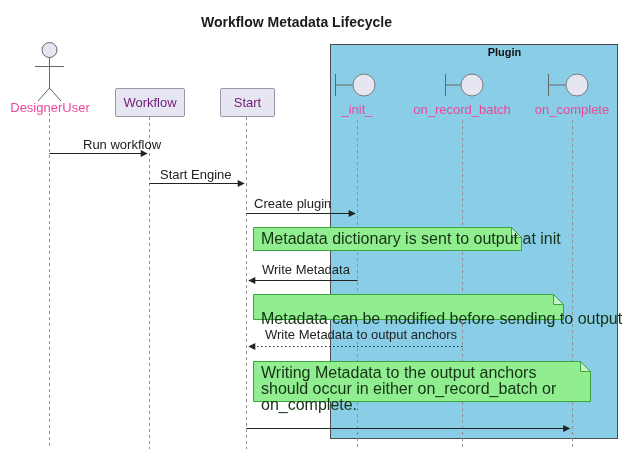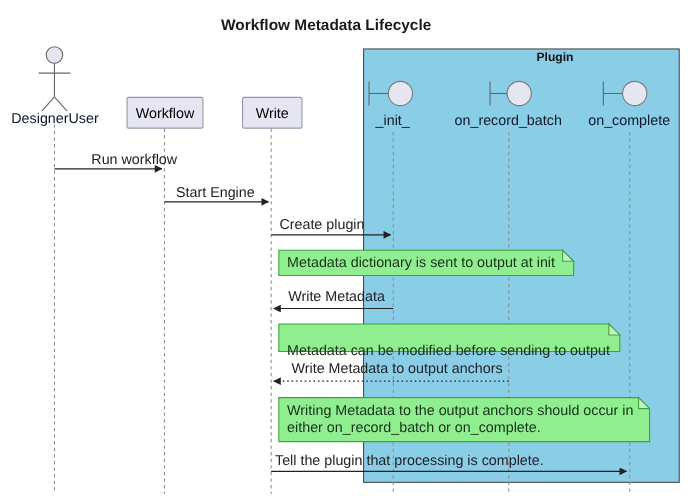--- a/index.html
+++ b/index.html
@@ -9,28 +9,28 @@
   }
   .overlay{position:absolute;left:0;top:0;z-index:1;}
   .txt{position:absolute;z-index:2;color:#222;font-size:13px;white-space:nowrap;line-height:15px;}
   .title{
     position:absolute;z-index:2;left:0;top:14px;width:593px;text-align:center;
     font-weight:bold;font-size:14px;color:#1a1a1a;
   }
   .pbox{
     position:absolute;z-index:2;box-sizing:border-box;
     background:#e6e6f3;border:1px solid #9797a8;border-radius:2px;
-    font-size:13px;color:#000000;text-align:center;line-height:27px;height:29px;
+    font-size:13px;color:#701a75;text-align:center;line-height:27px;height:29px;
   }
-  .lifelabel{position:absolute;z-index:2;font-size:13px;color:#0f172a;text-align:center;white-space:nowrap;}
+  .lifelabel{position:absolute;z-index:2;font-size:13px;color:#ec4899;text-align:center;white-space:nowrap;}
   .plugin-title{
     position:absolute;z-index:2;left:336px;top:46px;width:337px;text-align:center;
     font-weight:bold;font-size:11px;color:#111;
   }
-  .notetxt{position:absolute;z-index:2;font-size:13px;color:#143214;line-height:16px;}
+  .notetxt{position:absolute;z-index:2;font-size:16px;color:#143214;line-height:16px;}
 </style>
 </head>
 <body>
 
 <div class="canvas">
 
   <svg class="overlay" width="627" height="453" viewBox="0 0 627 453">
     <defs>
       <marker id="arrow" viewBox="0 0 10 10" refX="9" refY="5" markerWidth="9" markerHeight="7" orient="auto">
         <path d="M0,0 L10,5 L0,10 z" fill="#222"></path>
@@ -88,31 +88,30 @@
       <path d="M553.5,294.5 L553.5,304.5 L563.5,304.5 Z" fill="#c4f4c4"></path>
       <path d="M253.5,361.5 L580.5,361.5 L590.5,371.5 L590.5,401.5 L253.5,401.5 Z" fill="#90EE90"></path>
       <path d="M580.5,361.5 L580.5,371.5 L590.5,371.5 Z" fill="#c4f4c4"></path>
     </g>
   </svg>
 
   <div class="title">Workflow Metadata Lifecycle</div>
 
   <div class="lifelabel" style="left:4px;top:100px;width:92px;">DesignerUser</div>
   <div class="pbox" style="left:115px;top:88px;width:70px;">Workflow</div>
-  <div class="pbox" style="left:220px;top:88px;width:55px;">Write</div>
+  <div class="pbox" style="left:220px;top:88px;width:55px;">Start</div>
 
   <div class="plugin-title">Plugin</div>
   <div class="lifelabel" style="left:317px;top:102px;width:80px;">_init_</div>
   <div class="lifelabel" style="left:402px;top:102px;width:120px;text-align:center;">on_record_batch</div>
   <div class="lifelabel" style="left:528px;top:102px;width:88px;">on_complete</div>
 
   <div class="txt" style="left:56px;top:137px;margin-left:27px;">Run workflow</div>
   <div class="txt" style="left:160px;top:167px;">Start Engine</div>
   <div class="txt" style="left:254px;top:196px;">Create plugin</div>
   <div class="txt" style="left:262px;top:262px;">Write Metadata</div>
   <div class="txt" style="left:265px;top:327px;">Write Metadata to output anchors</div>
-  <div class="txt" style="left:250px;top:411px;">Tell the plugin that processing is complete.</div>
 
   <div class="notetxt" style="left:261px;top:231px;white-space:nowrap;">Metadata dictionary is sent to output at init</div>
   <div class="notetxt" style="left:261px;top:299px;white-space:nowrap;margin-top:12px;">Metadata can be modified before sending to output</div>
   <div class="notetxt" style="left:261px;top:365px;width:315px;">Writing Metadata to the output anchors should occur in either on_record_batch or on_complete.</div>
 
 </div>
 
 </body></html>

